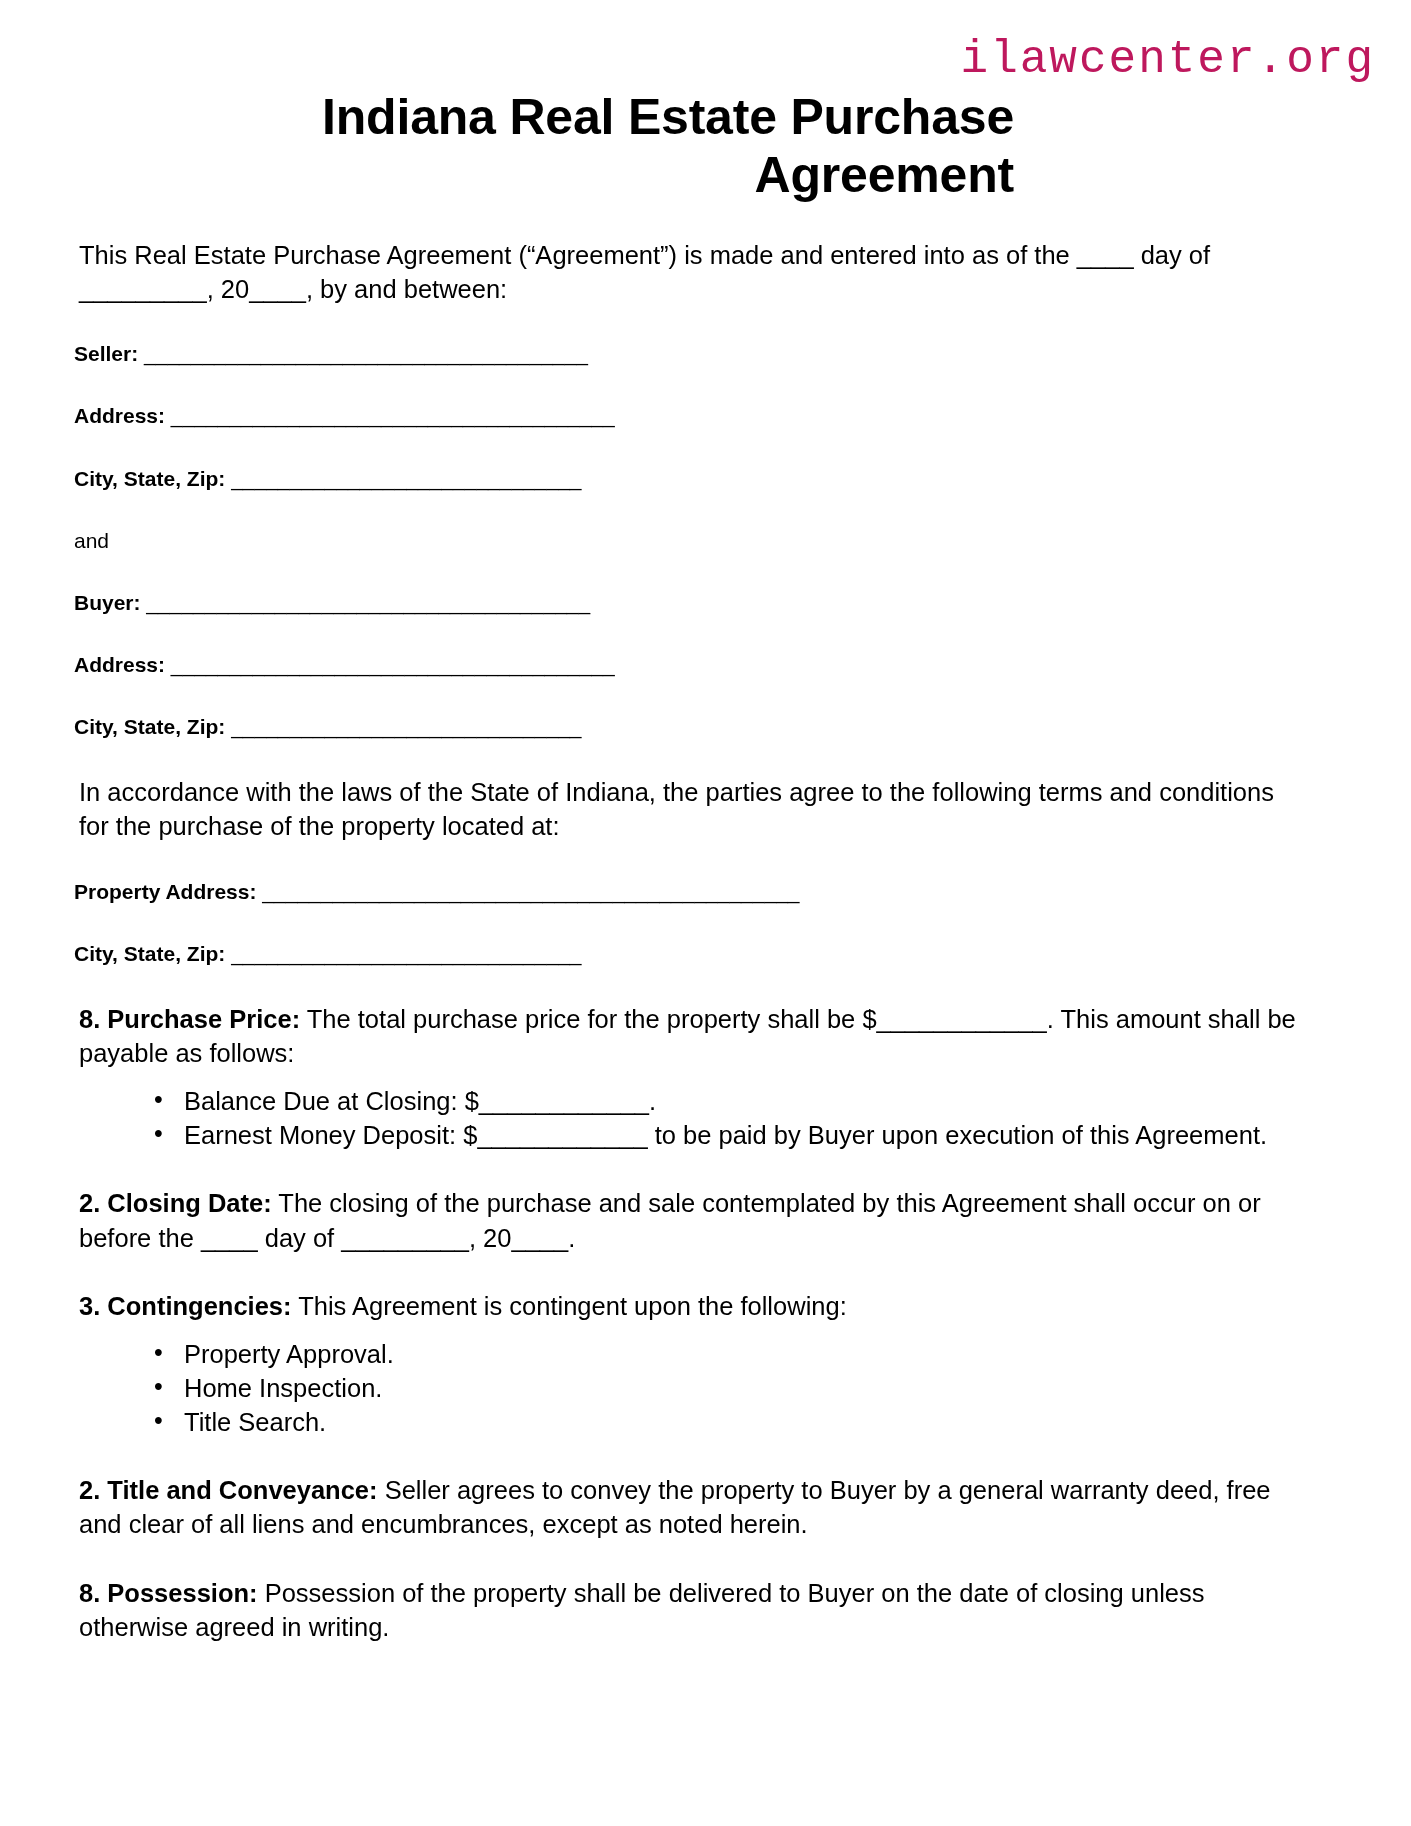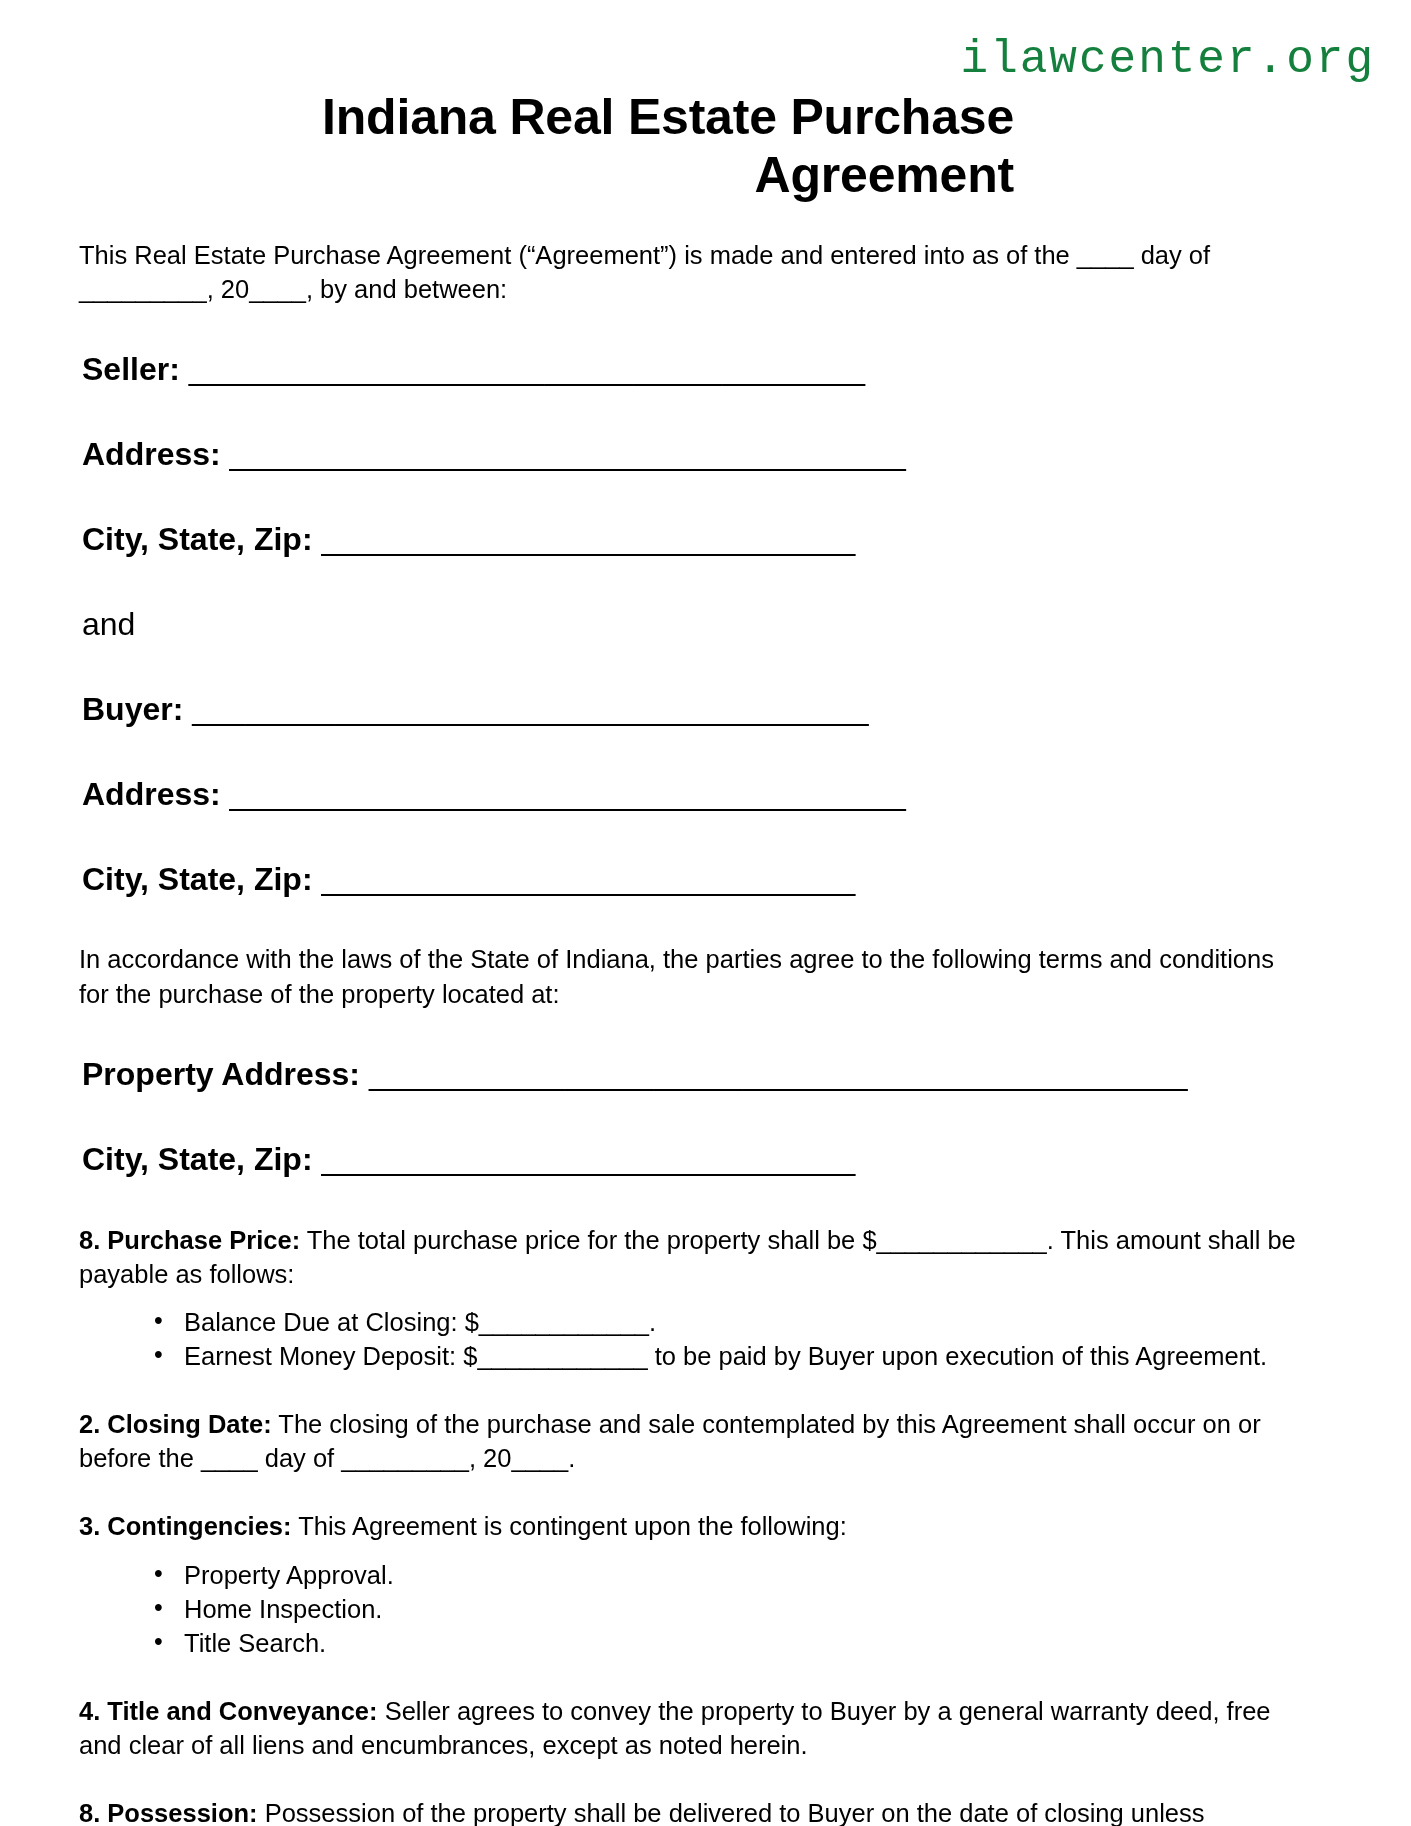--- a/index.html
+++ b/index.html
@@ -22,21 +22,21 @@
     box-sizing: border-box;
     padding: 0;
   }
   .watermark {
     position: absolute;
     top: 34px;
     right: 36px;
     font-family: "Liberation Mono", "DejaVu Sans Mono", monospace;
     font-size: 46px;
     letter-spacing: 2px;
-    color: #15803d;
+    color: #be185d;
     white-space: nowrap;
     font-weight: 400;
   }
   .content {
     position: absolute;
     left: 74px;
     top: 0;
     width: 1240px;
   }
   h1.doc-title {
@@ -51,23 +51,23 @@
     text-align: right;
   }
   p.para {
     font-size: 25.5px;
     line-height: 1.34;
     margin: 0 0 0 5px;
     padding-top: 34px;
     max-width: 1230px;
   }
   p.field {
-    font-size: 32px;
+    font-size: 21px;
     line-height: 1.34;
-    margin: 8px;
+    margin: 0;
     padding-top: 34px;
   }
   .b { font-weight: bold; }
   .blank { letter-spacing: 0px; }
   ul.bullets {
     margin: 0;
     padding: 14px 0 0 76px;
     list-style: none;
   }
   ul.bullets li {
@@ -151,21 +151,21 @@
     <p class="para">
       <span class="b">3. Contingencies:</span><span> This Agreement is contingent upon the following:</span>
     </p>
     <ul class="bullets tight">
       <li>Property Approval.</li>
       <li>Home Inspection.</li>
       <li>Title Search.</li>
     </ul>
 
     <p class="para">
-      <span class="b">4. Title and Conveyance:</span><span> Seller agrees to convey the property to Buyer by a general warranty deed, free and clear of all liens and encumbrances, except as noted herein.</span>
+      <span class="b">2. Title and Conveyance:</span><span> Seller agrees to convey the property to Buyer by a general warranty deed, free and clear of all liens and encumbrances, except as noted herein.</span>
     </p>
 
     <p class="para">
       <span class="b">8. Possession:</span><span> Possession of the property shall be delivered to Buyer on the date of closing unless otherwise agreed in writing.</span>
     </p>
 
 
   </div>
 </div>
 

